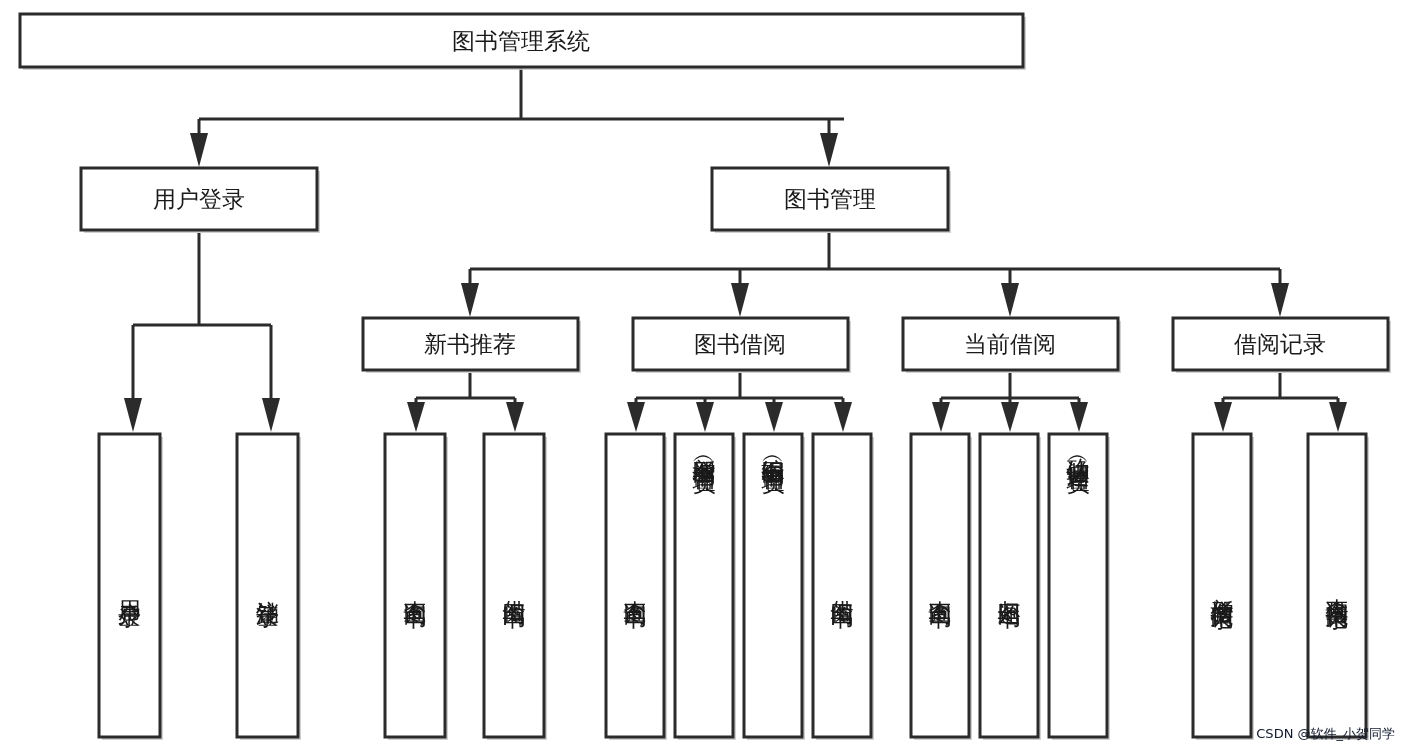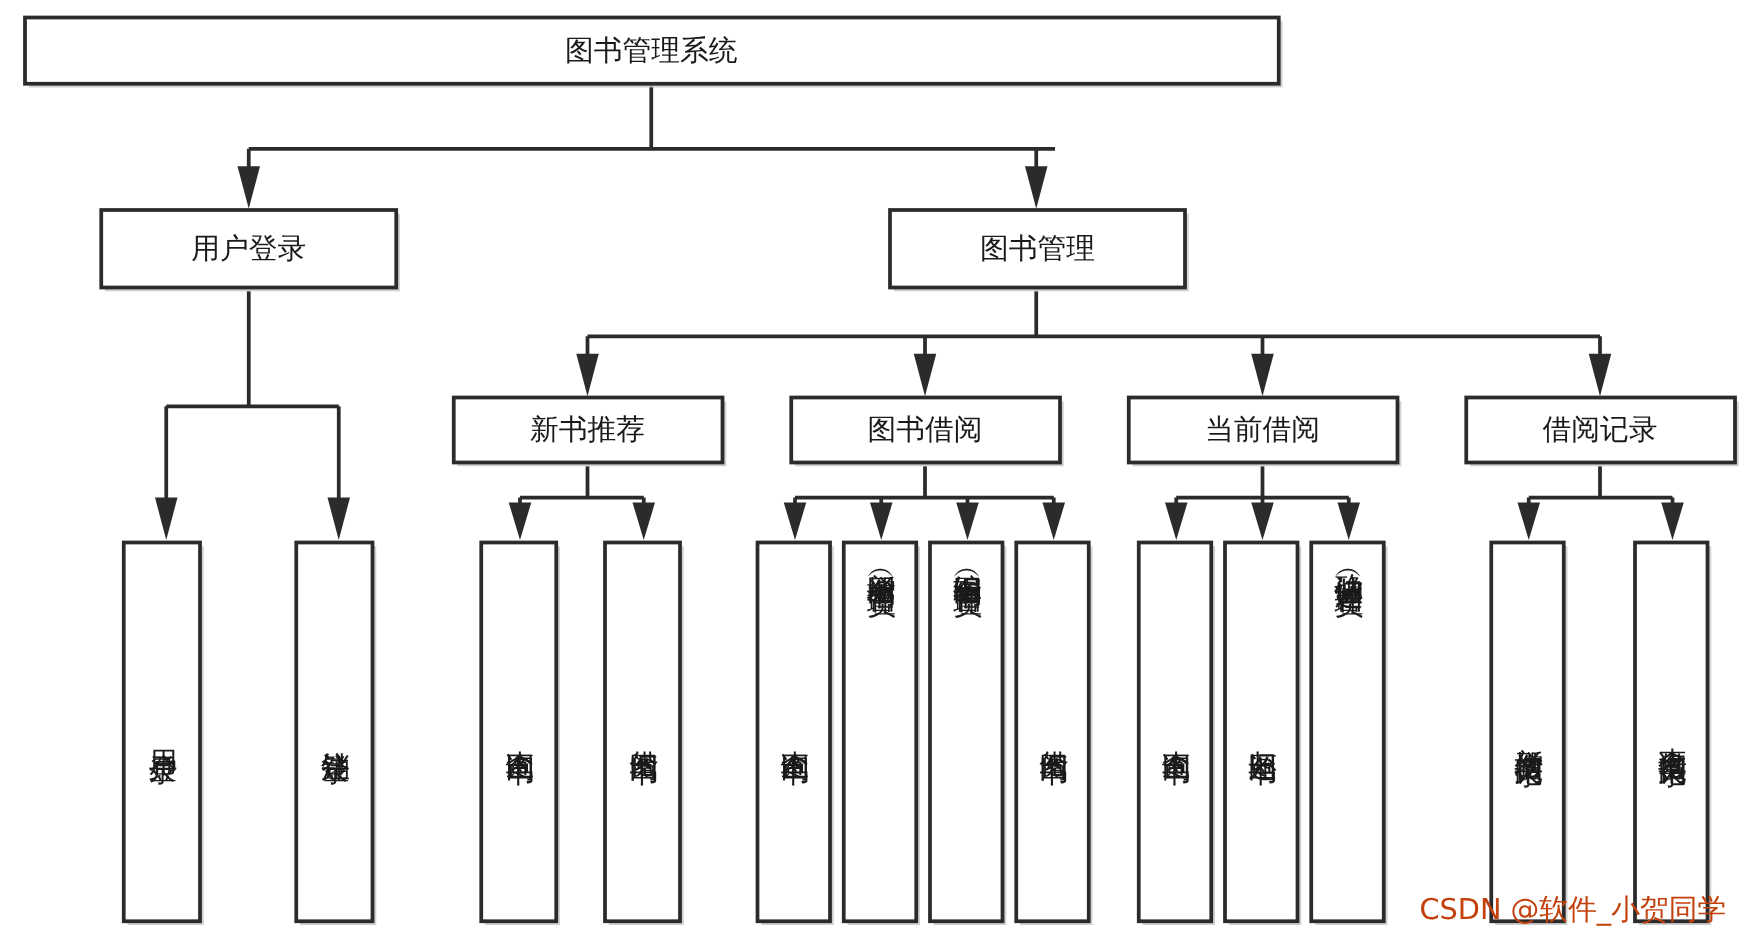--- a/index.html
+++ b/index.html
@@ -67,25 +67,25 @@
     font-family: "DejaVu Sans", "Liberation Sans", sans-serif;
     font-size: 23px;
     line-height: 1.18;
     color: #1a1a1a;
     letter-spacing: 2px;
     white-space: nowrap;
     text-align: center;
   }
   .watermark {
     position: absolute;
-    right: 24px;
+    right: 10px;
     bottom: 4px;
     font-family: "DejaVu Sans", "Liberation Sans", sans-serif;
-    font-size: 23px;
-    color: #c2410c;
+    font-size: 13px;
+    color: #0f172a;
     white-space: nowrap;
     user-select: none;
   }
 </style>
 </head>
 <body>
 
 <div id="diagram-root">
 
   <svg id="flow" viewBox="0 0 1405 747">

